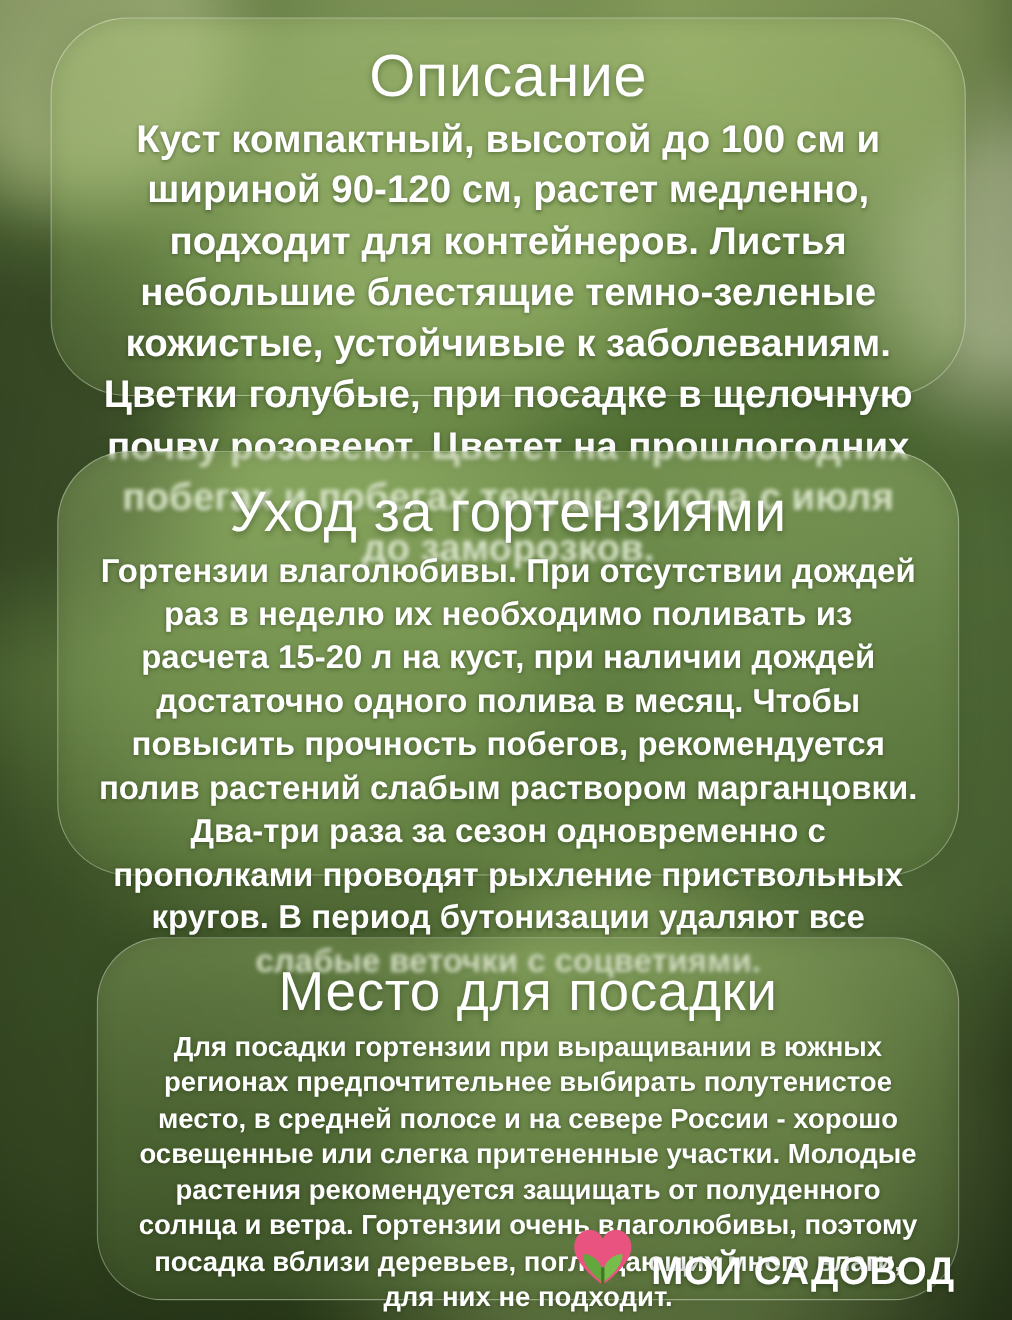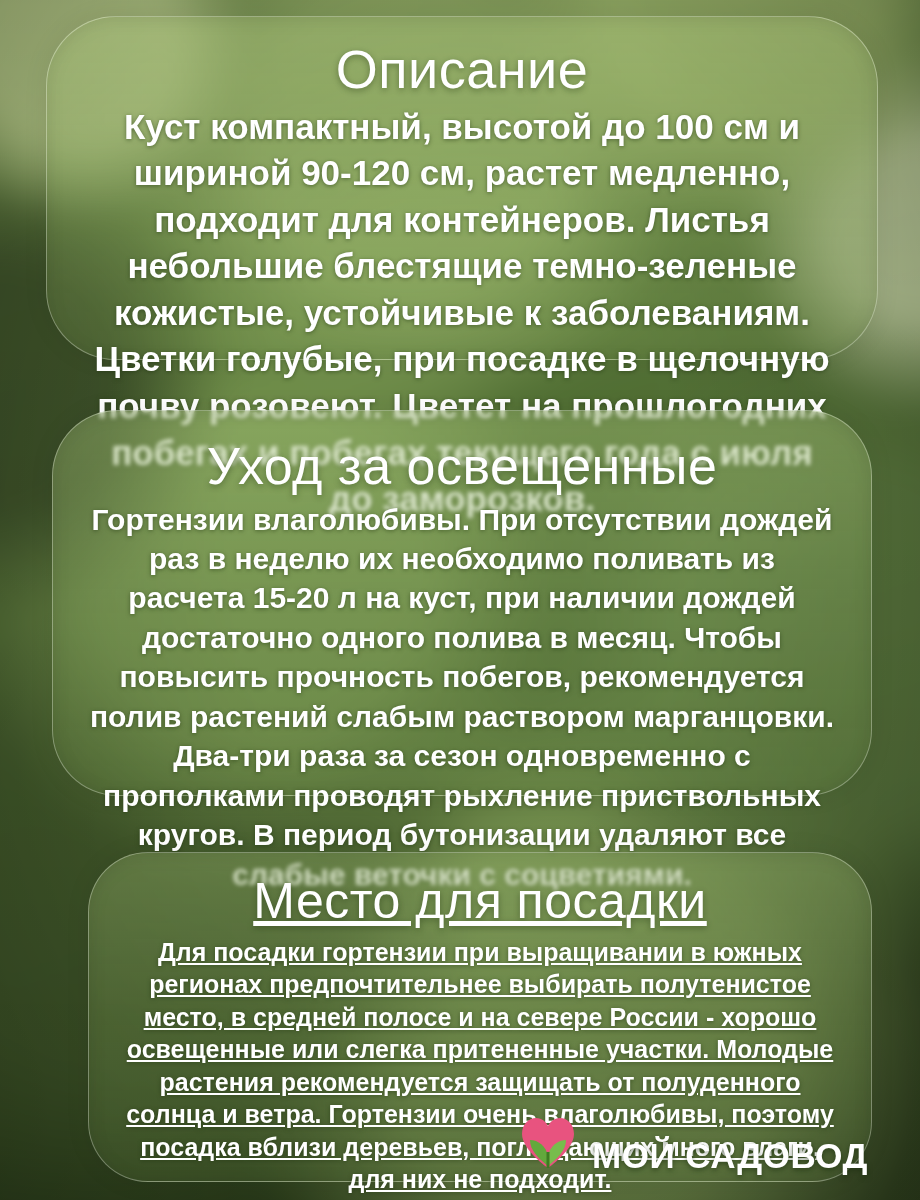--- a/index.html
+++ b/index.html
@@ -97,21 +97,20 @@
 
   
   #card-place {
     left: 88px;
     top: 852px;
     width: 784px;
     height: 330px;
     border-radius: 60px;
     background: linear-gradient(180deg, rgba(150,178,108,0.42) 0%, rgba(120,150,82,0.34) 50%, rgba(92,120,62,0.30) 100%);
     padding: 6px 26px 20px 26px;
-    text-decoration: underline;
   }
   #card-place h2 { font-size: 50px; margin: 16px 0 8px; }
   #card-place p { font-size: 25px; line-height: 1.30; }
 
   
   #watermark {
     position: absolute;
     left: 516px;
     top: 1112px;
     display: flex;
@@ -140,21 +139,21 @@
 <div id="bg-vignette"></div>
 
 <div class="stack">
 
   <section class="card" id="card-description">
     <h2>Описание</h2>
     <p>Куст компактный, высотой до 100 см и шириной 90-120 см, растет медленно, подходит для контейнеров. Листья небольшие блестящие темно-зеленые кожистые, устойчивые к заболеваниям. Цветки голубые, при посадке в щелочную почву розовеют. Цветет на прошлогодних побегах и побегах текущего года с июля до заморозков.</p>
   </section>
 
   <section class="card" id="card-care">
-    <h2>Уход за освещенные</h2>
+    <h2>Уход за гортензиями</h2>
     <p>Гортензии влаголюбивы. При отсутствии дождей раз в неделю их необходимо поливать из расчета 15-20 л на куст, при наличии дождей достаточно одного полива в месяц. Чтобы повысить прочность побегов, рекомендуется полив растений слабым раствором марганцовки. Два-три раза за сезон одновременно с прополками проводят рыхление приствольных кругов. В период бутонизации удаляют все слабые веточки с соцветиями.</p>
   </section>
 
   <section class="card" id="card-place">
     <h2>Место для посадки</h2>
     <p>Для посадки гортензии при выращивании в южных регионах предпочтительнее выбирать полутенистое место, в средней полосе и на севере России - хорошо освещенные или слегка притененные участки. Молодые растения рекомендуется защищать от полуденного солнца и ветра. Гортензии очень влаголюбивы, поэтому посадка вблизи деревьев, поглощающих много влаги, для них не подходит.</p>
   </section>
 
   <div id="watermark">
     <span class="logo-mark">

